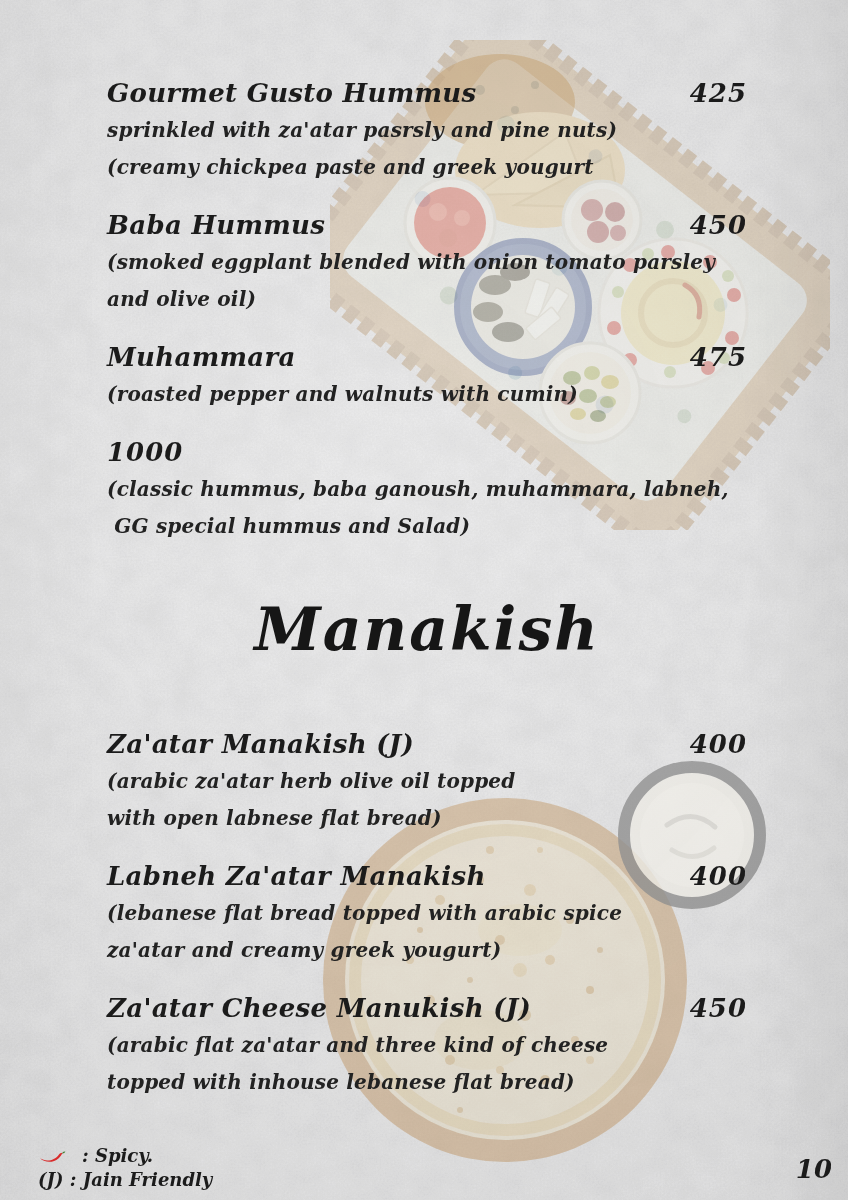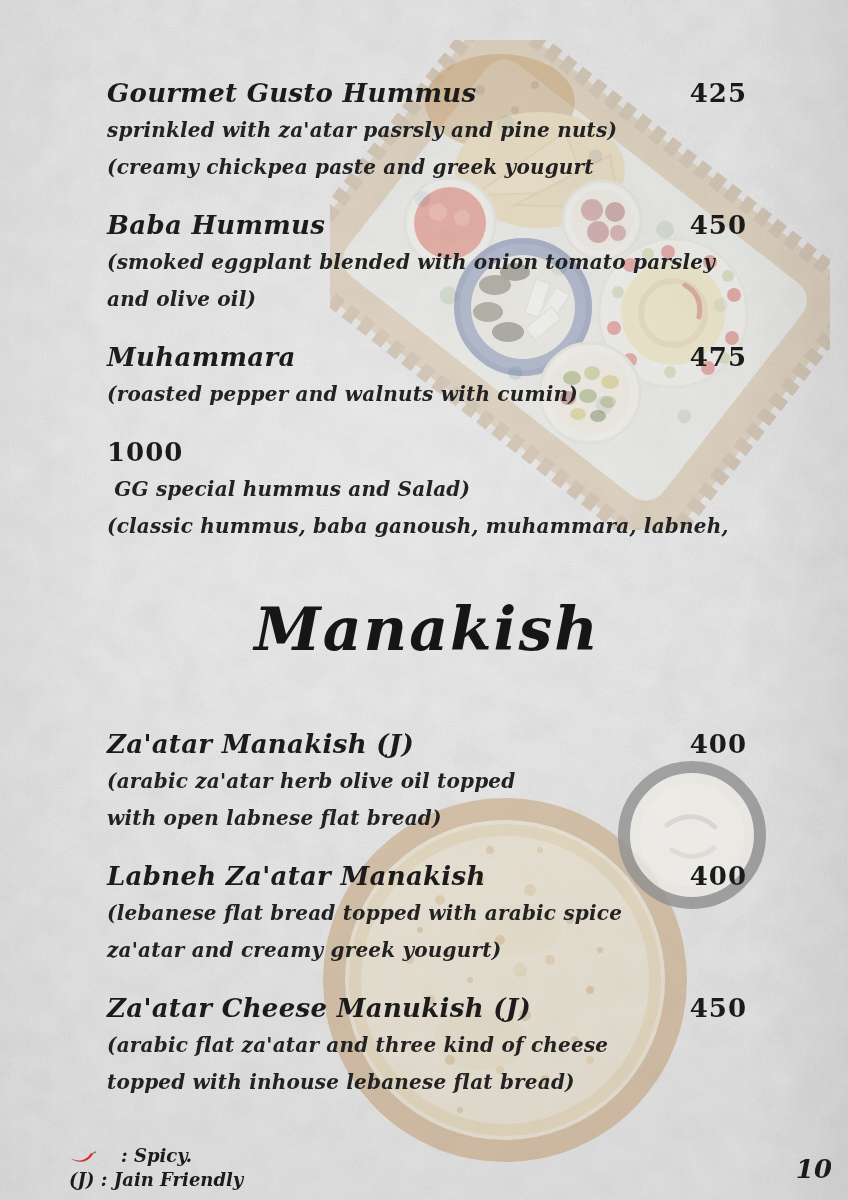--- a/index.html
+++ b/index.html
@@ -15,34 +15,34 @@
   .illus.bread{left:290px;top:760px;}
   .illus.labneh{left:612px;top:755px;}
   .content{position:absolute;left:107px;top:0;width:640px;}
   .group1{padding-top:78px;}
   .item{margin-bottom:24px;}
   .item-head{display:flex;justify-content:space-between;align-items:baseline;}
   .item-name{
     font-size:26px;font-weight:bold;font-style:italic;letter-spacing:.3px;
   }
   .item-price{
-    font-size:26px;font-weight:bold;letter-spacing:1px;
+    font-size:26px;font-weight:bold;font-style:italic;letter-spacing:1px;
   }
   .item-desc{margin-top:4px;font-size:20px;font-weight:bold;font-style:italic;
     line-height:37px;letter-spacing:.2px;color:#222;}
   .item-desc div{white-space:pre-wrap;}
   .section-heading{
     margin:34px 0 0 0;padding:0;text-align:center;
     font-size:60px;line-height:100px;font-weight:bold;font-style:italic;
     letter-spacing:2px;color:#161616;
   }
   .group2{padding-top:50px;}
   .legend{position:absolute;left:38px;bottom:8px;font-size:18px;font-weight:bold;
     font-style:italic;line-height:24px;}
-  .legend-row{display:flex;align-items:center;gap:24px;margin-left:31px;}
+  .legend-row{display:flex;align-items:center;gap:16px;}
   .page-number{position:absolute;right:16px;bottom:16px;font-size:26px;
     font-weight:bold;font-style:italic;}
   .vignette{position:absolute;inset:0;pointer-events:none;
     background:
       radial-gradient(120% 90% at 45% 40%, rgba(255,255,255,0.10), rgba(0,0,0,0.06) 90%),
       linear-gradient(to right, rgba(0,0,0,0.02), rgba(0,0,0,0.00) 12%, rgba(0,0,0,0.00) 88%, rgba(0,0,0,0.05));
   }
 </style>
 </head>
 <body>
@@ -247,22 +247,22 @@
         <div class="item-desc">
           <div>(roasted pepper and walnuts with cumin)</div>
         </div>
       </div>
 
       <div class="item">
         <div class="item-head">
           <span class="item-price">1000</span>
         </div>
         <div class="item-desc">
+          <div>(classic hummus, baba ganoush, muhammara, labneh,</div>
           <div> GG special hummus and Salad)</div>
-          <div>(classic hummus, baba ganoush, muhammara, labneh,</div>
         </div>
       </div>
 
     </section>
 
     <h1 class="section-heading">Manakish</h1>
 
     <section class="group2">
 
       <div class="item">

